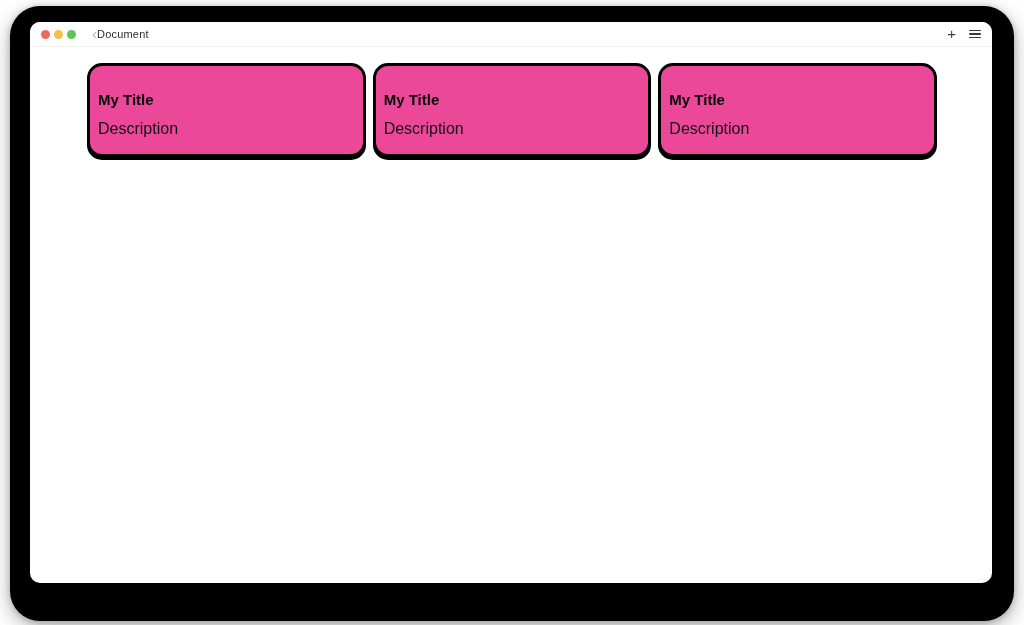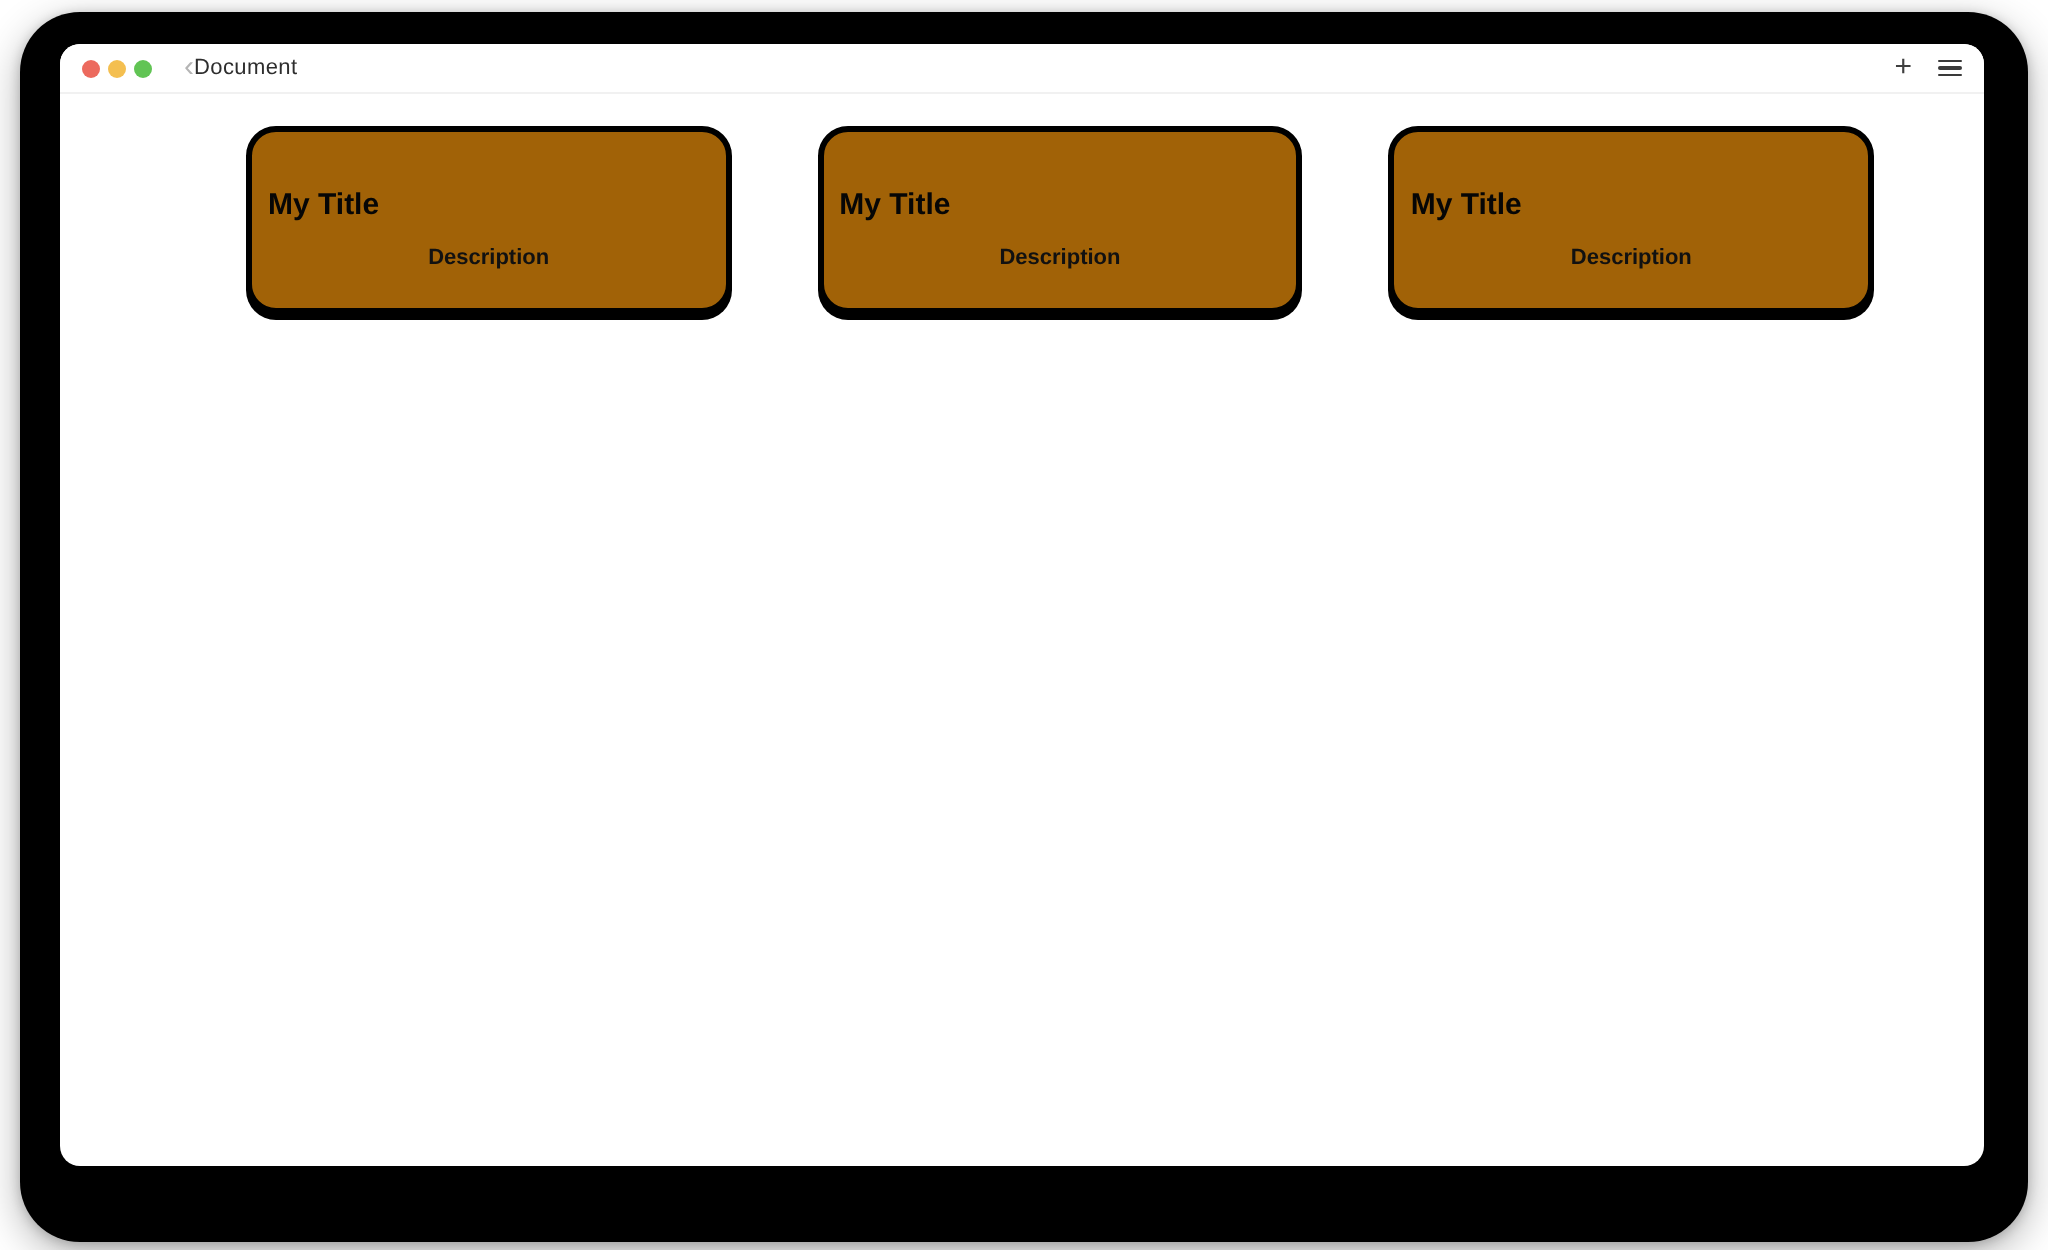--- a/index.html
+++ b/index.html
@@ -58,32 +58,31 @@
 
   
   .content { flex: 1; padding: 16px 55px 0 57px; }
 
   .cards {
     display: grid;
     grid-template-columns: repeat(3, 1fr);
     gap: 7px;
   }
   .card {
-    background: #a16207;
+    background: #ec4899;
     border: 3px solid #000000;
     border-radius: 15px;
     box-shadow: 0 3px 0 #000000;
     height: 94px;
     padding: 10px 8px 0 8px;
     display: flex; flex-direction: column; justify-content: center;
     gap: 11px;
-    margin-left: 36px;
   }
   .card-title { font-size: 15px; font-weight: 700; color: #060606; line-height: 1.1; }
-  .card-desc  { font-size: 11px; font-weight: 700; color: #111111; line-height: 1.1; text-align: center; }
+  .card-desc  { font-size: 16px; font-weight: 400; color: #111111; line-height: 1.1; }
 </style>
 </head>
 <body>
 
 <div class="stage">
   <div class="bezel">
     <div class="window">
 
       <header class="titlebar">
         <div class="traffic-lights">

